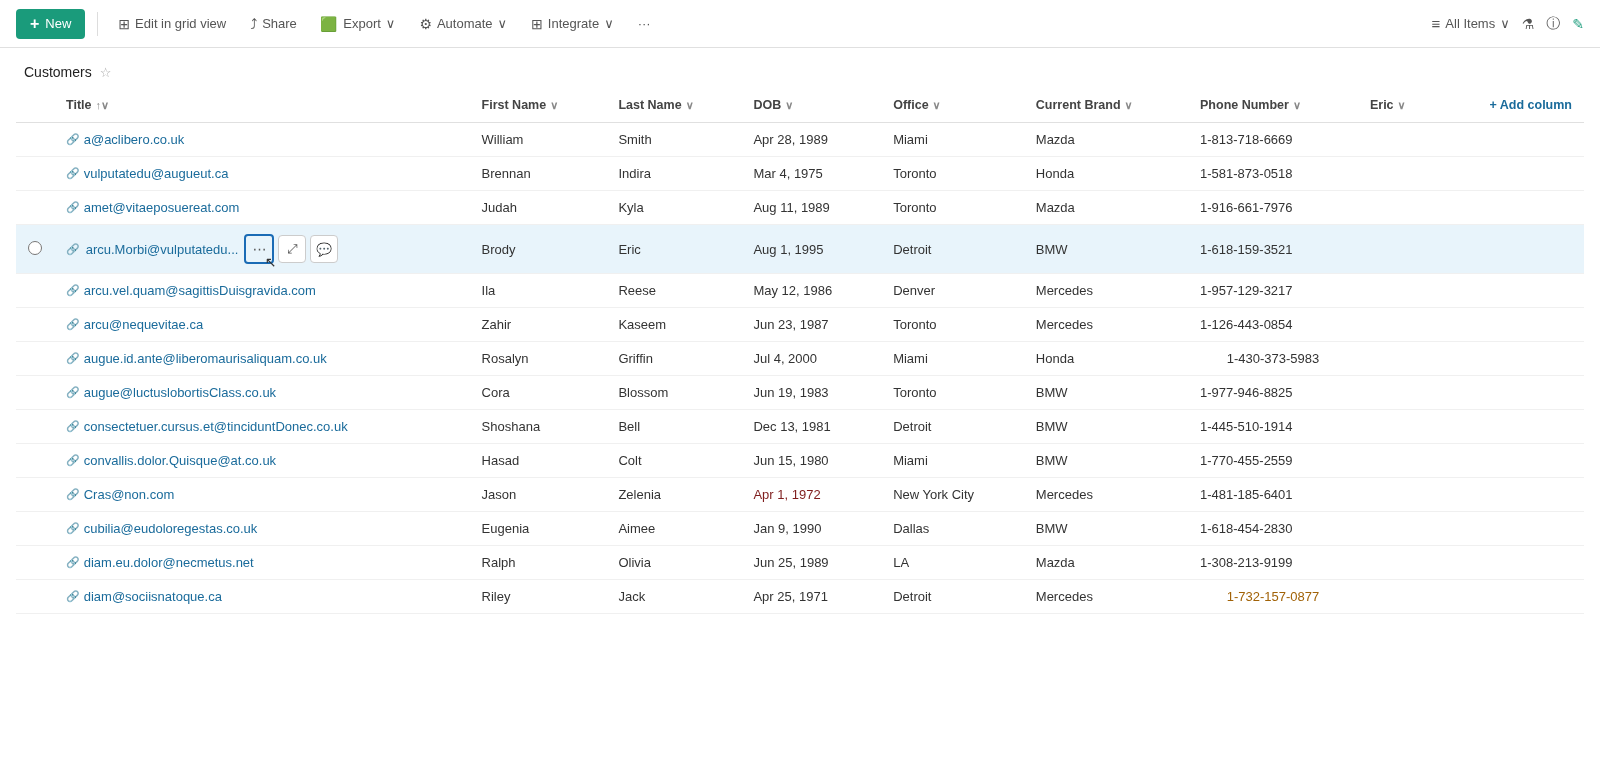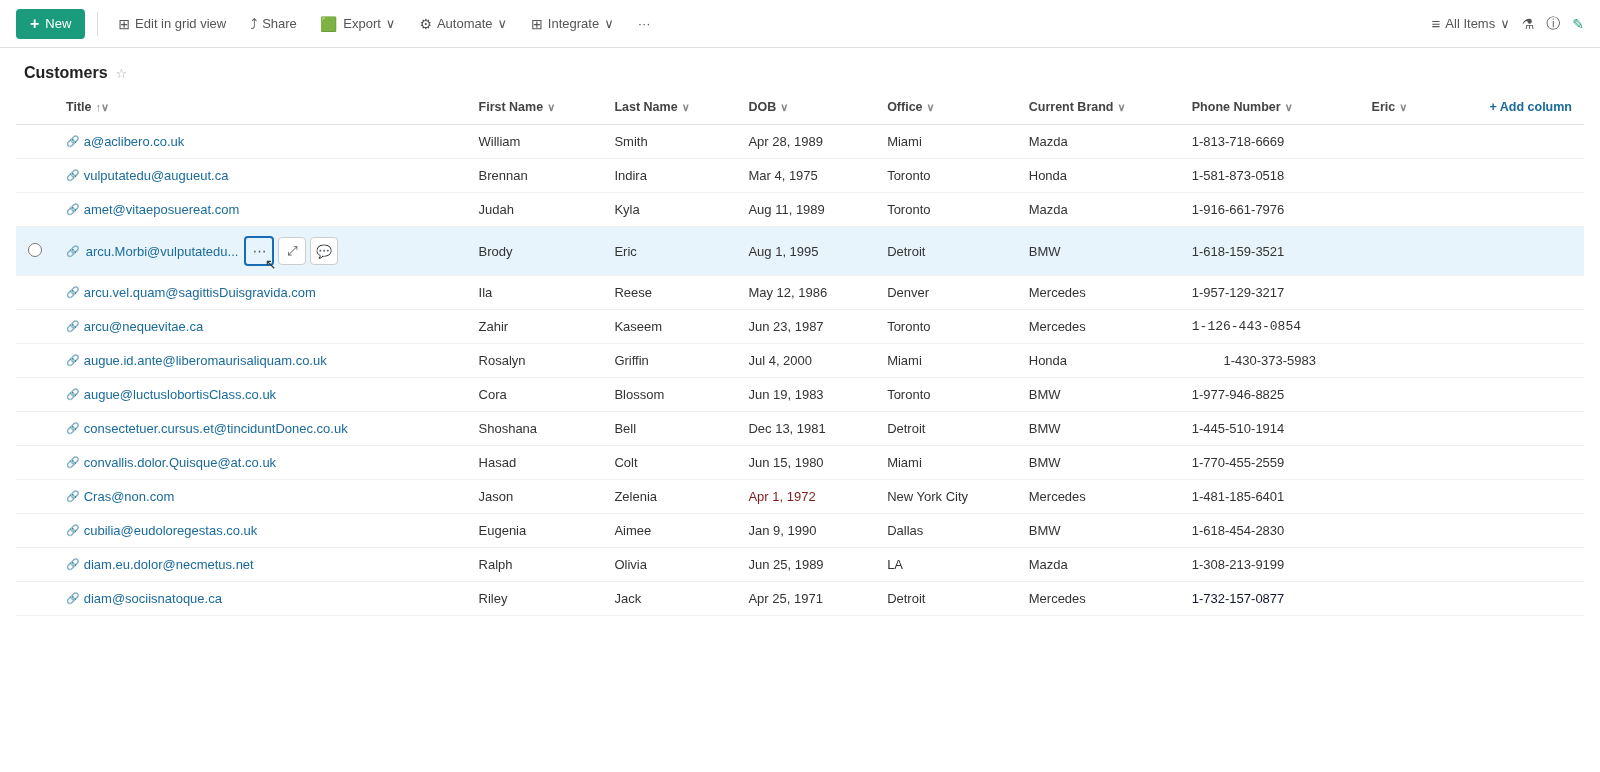--- a/index.html
+++ b/index.html
@@ -29,21 +29,21 @@
     }
     .all-items-btn {
       display: flex; align-items: center; gap: 5px; cursor: pointer;
       font-size: 13px; color: #555;
     }
 
     
     .page-header {
       padding: 16px 24px 8px 24px; display: flex; align-items: center; gap: 8px;
     }
-    .page-title { font-size: 16px; font-weight: 700; color: #222; }
+    .page-title { font-size: 14px; font-weight: 400; color: #222; }
     .star-icon { color: #aaa; cursor: pointer; }
 
     
     .table-container { padding: 0 16px; overflow-x: auto; }
     table { width: 100%; border-collapse: collapse; }
     thead th {
       padding: 10px 12px; text-align: right; font-weight: 600; font-size: 12.5px;
       color: #444; border-bottom: 1px solid #e0e0e0; white-space: nowrap;
       cursor: pointer; user-select: none;
     }
@@ -295,21 +295,21 @@
             <div class="title-cell">
               <span style="color: rgb(26, 155, 123); font-size: 11px;">🔗</span>
               <a class="email-link" href="#">arcu@nequevitae.ca</a>
             </div>
           </td>
           <td>Zahir</td>
           <td>Kaseem</td>
           <td style="color: rgb(51, 51, 51);">Jun 23, 1987</td>
           <td style="color: rgb(51, 51, 51);">Toronto</td>
           <td style="color: rgb(51, 51, 51);">Mercedes</td>
-          <td style="color: rgb(51, 51, 51); font-family: Liberation Mono, monospace;">1-126-443-0854</td>
+          <td style="color: rgb(51, 51, 51);">1-126-443-0854</td>
           <td></td>
           <td></td>
         </tr>
         <tr>
           <td></td>
           <td>
             <div class="title-cell">
               <span style="color: rgb(26, 155, 123); font-size: 11px;">🔗</span>
               <a class="email-link" href="#">augue.id.ante@liberomaurisaliquam.co.uk</a>
             </div>
@@ -431,19 +431,19 @@
             <div class="title-cell">
               <span style="color: rgb(26, 155, 123); font-size: 11px;">🔗</span>
               <a class="email-link" href="#">diam@sociisnatoque.ca</a>
             </div>
           </td>
           <td>Riley</td>
           <td>Jack</td>
           <td style="color: rgb(51, 51, 51);">Apr 25, 1971</td>
           <td style="color: rgb(51, 51, 51);">Detroit</td>
           <td style="color: rgb(51, 51, 51);">Mercedes</td>
-          <td style="color: #0f172a;">1-732-157-0877</td>
+          <td style="color: #a16207; text-align: center;">1-732-157-0877</td>
           <td></td>
           <td></td>
         </tr>
       </tbody>
   </table>
 </div>
 
 </body></html>

